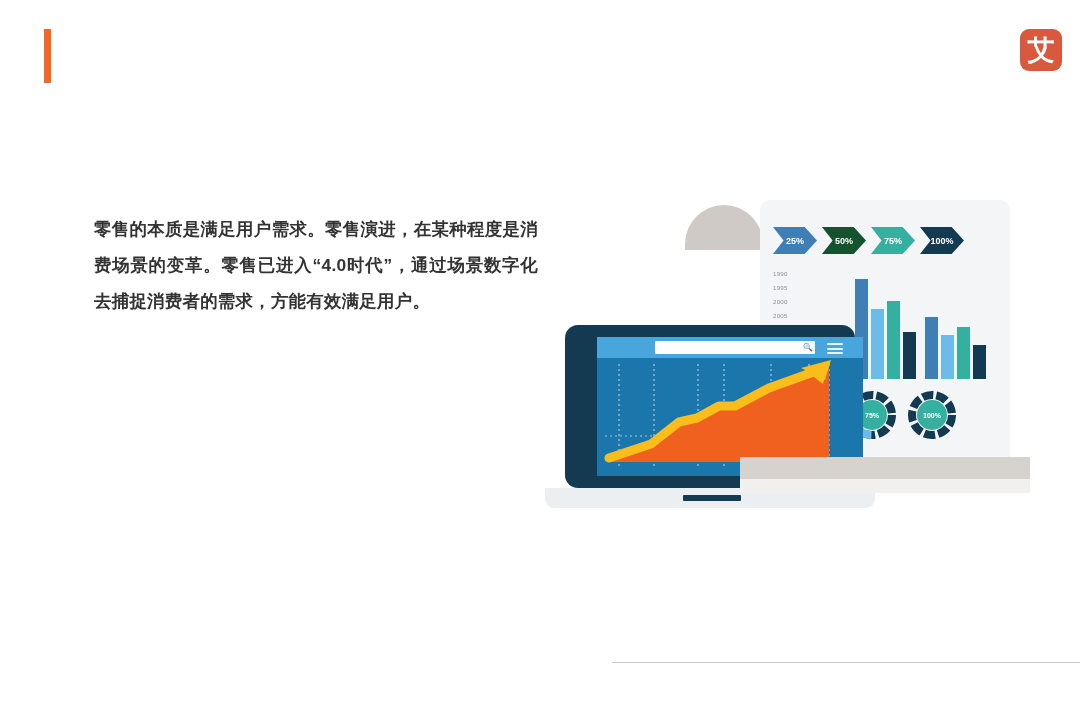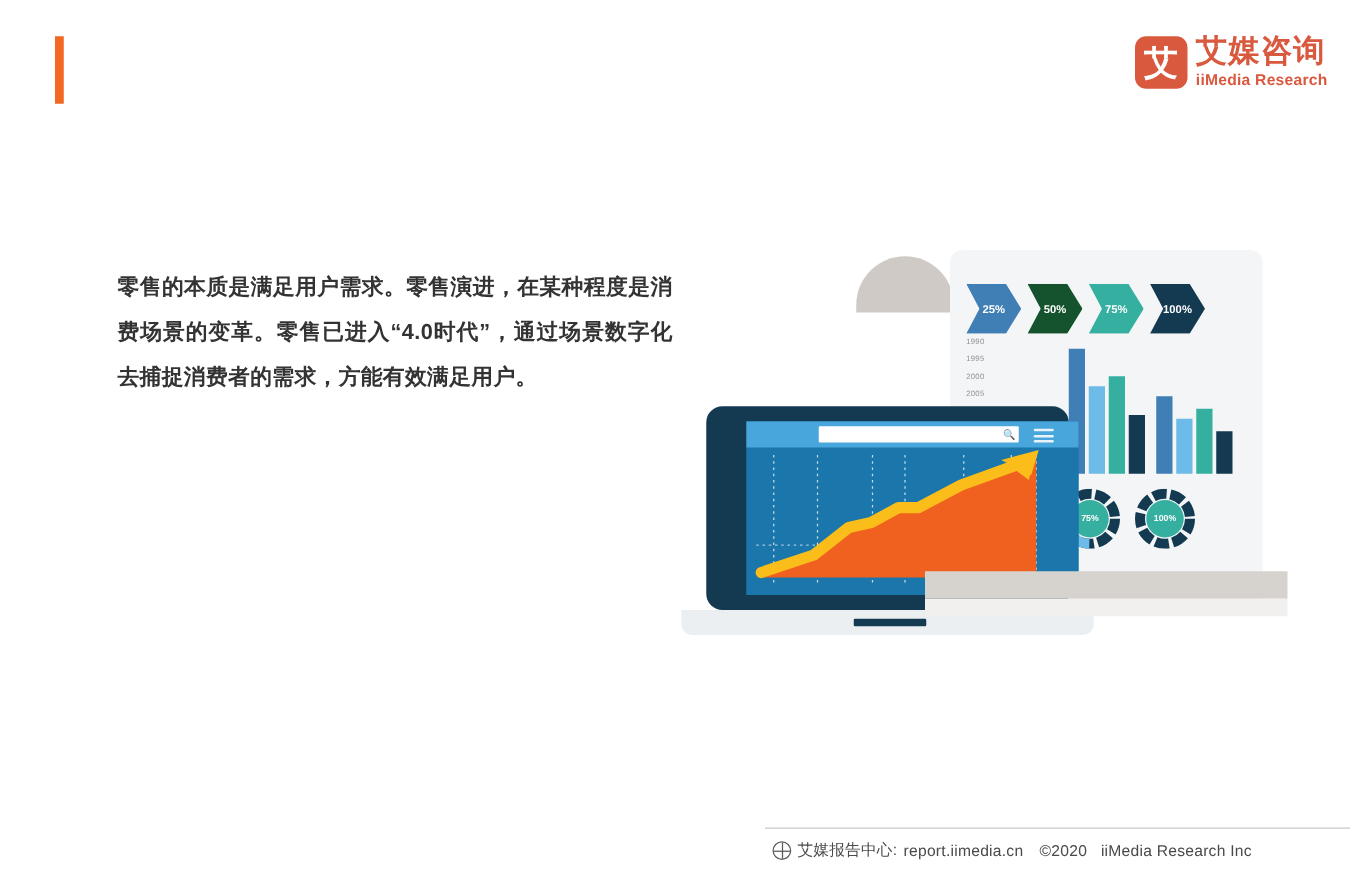--- a/index.html
+++ b/index.html
@@ -151,21 +151,21 @@
 
   
   #chevron-row {
     position: absolute;
     left: 228px; top: 42px;
     display: flex;
     gap: 5px;
   }
   .chevron {
     position: relative;
-    height: 40px;
+    height: 27px;
     width: 44px;
     display: flex;
     align-items: center;
     justify-content: center;
     color: #fff;
     font-size: 9px;
     font-weight: bold;
     clip-path: polygon(0 0, 72% 0, 100% 50%, 72% 100%, 0 100%, 24% 50%);
   }
   .chevron:first-child {
@@ -347,24 +347,20 @@
   .footer-seg { letter-spacing: 0.2px; }
 </style>
 </head>
 <body>
 
 <div id="header">
   <div id="title-accent-bar"></div>
 
   <div id="brand-logo">
     <div id="logo-mark">艾</div>
-    <div id="logo-text-block">
-      <div id="logo-cn">艾媒咨询</div>
-      <div id="logo-en">iiMedia Research</div>
-    </div>
   </div>
 </div>
 
 <div id="body-text">
   <p class="para" id="para-1">零售的本质是满足用户需求。零售演进，在某种程度是消费场景的变革。零售已进入“4.0时代”，通过场景数字化去捕捉消费者的需求，方能有效满足用户。</p>
 </div>
 
 <div id="illustration">
 
   <div id="grey-dome"></div>
@@ -467,20 +463,13 @@
     <div id="laptop-base"></div>
     <div id="laptop-trackpad"></div>
   </div>
 
   <div id="desk-surface"></div>
   <div id="desk-surface2"></div>
 </div>
 
 <div id="footer">
   <div id="footer-rule"></div>
-  <div id="footer-content">
-    <span id="globe-icon"></span>
-    <span class="footer-seg">艾媒报告中心:</span>
-    <span class="footer-seg">report.iimedia.cn</span>
-    <span class="footer-seg" style="margin-left:8px;">©2020</span>
-    <span class="footer-seg" style="margin-left:6px;">iiMedia Research Inc</span>
-  </div>
 </div>
 
 </body></html>

